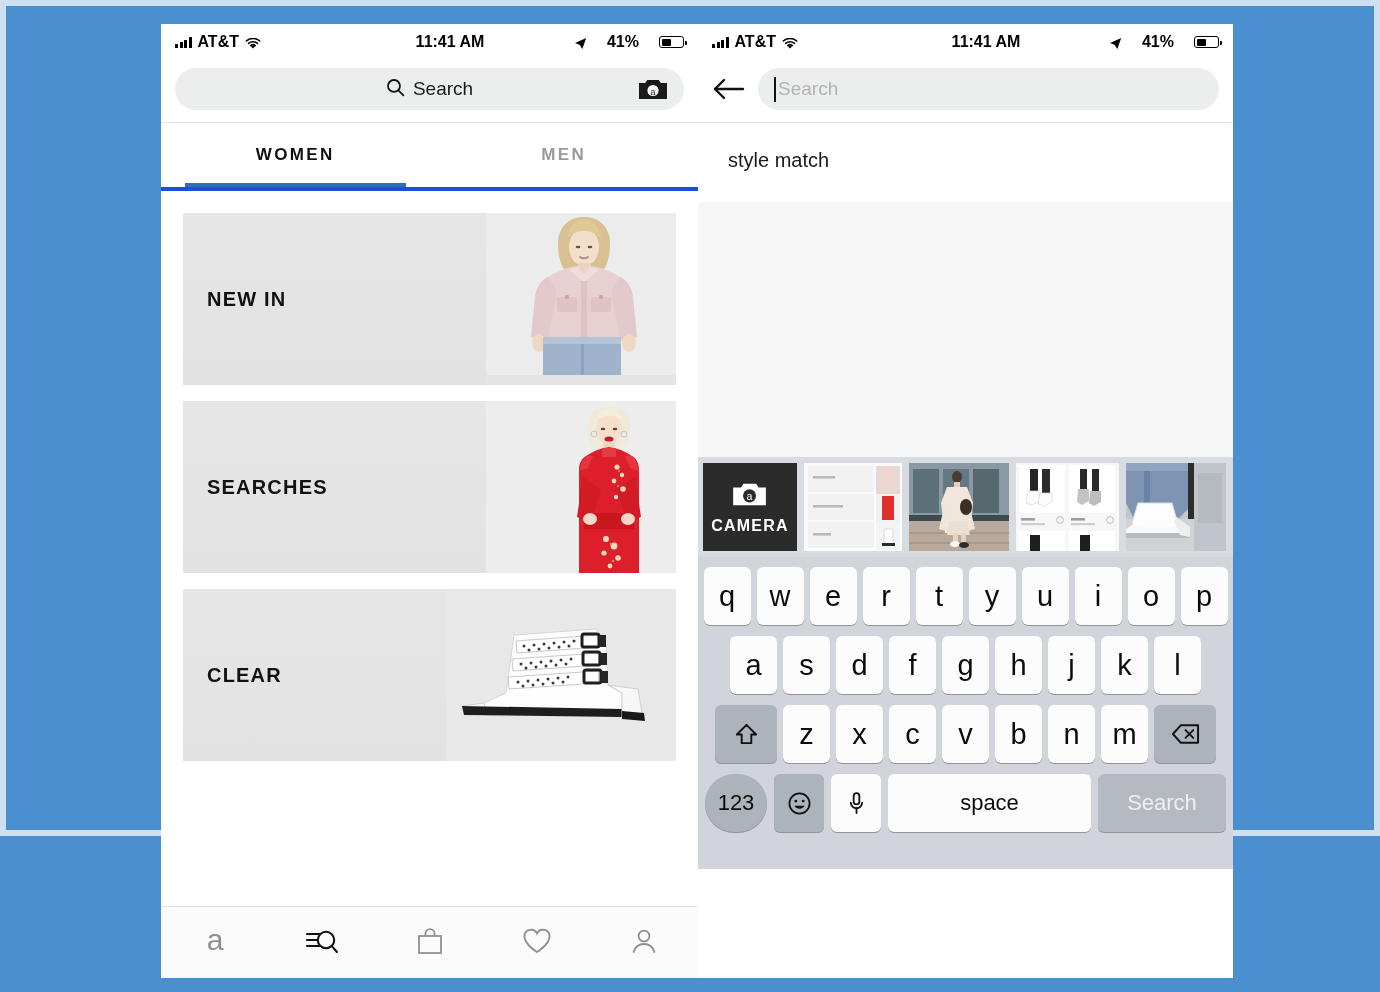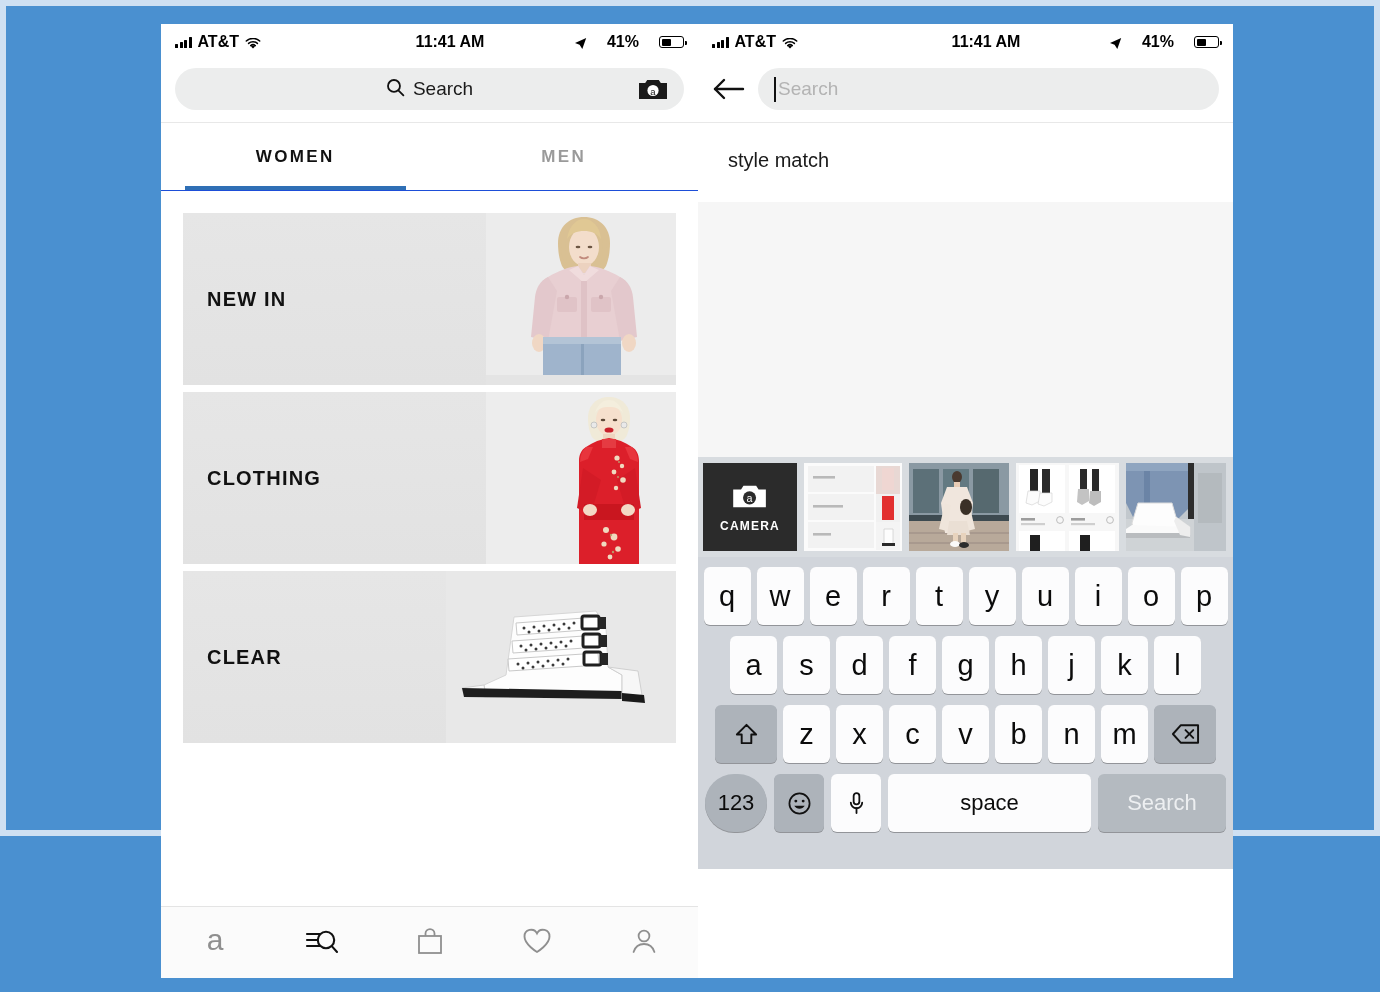--- a/index.html
+++ b/index.html
@@ -76,37 +76,37 @@
     position: relative;
   }
   .lsearch .sq { display:flex; align-items:center; gap:8px; }
   .lsearch .stxt { font-size: 19px; color:#1a1a1a; }
   .cam-btn {
     position:absolute; right: 16px; top:50%; transform: translateY(-50%);
     width: 30px; height: 24px; cursor:pointer;
   }
 
   
-  .tabs { display:flex; background:#fff; border-bottom:1px solid #1d4ed8; height:68px; }
+  .tabs { display:flex; background:#fff; border-bottom:4px solid #1d4ed8; height:68px; }
   .tab {
     flex:1; display:flex; align-items:center; justify-content:center;
     font-size:17px; font-weight:bold; letter-spacing:2.4px; color:#9a9a9a;
     position:relative; cursor:pointer;
   }
   .tab.active { color:#111; }
   .tab.active::after {
     content:''; position:absolute; left:24px; right:24px; bottom:0;
     height:4px; background:#2f6fb5;
   }
 
   
   .cat-scroll { background:#fff; padding: 22px 22px 0 22px; }
   .cat-card {
     height: 172px; background: linear-gradient(180deg,#e6e6e6 0%, #e2e2e2 100%);
-    margin-bottom: 7px; position: relative; overflow: hidden; cursor:pointer;
+    margin-bottom: 16px; position: relative; overflow: hidden; cursor:pointer;
   }
   .cat-card .cat-label {
     position:absolute; left:24px; top:50%; transform:translateY(-50%);
     font-size:20px; font-weight:bold; letter-spacing:1.2px; color:#111;
   }
   .cat-art { position:absolute; right:0; top:0; bottom:0; width: 190px; overflow:hidden; }
 
   
   .art-newin { background:#ededed; }
   
@@ -167,21 +167,21 @@
     height: 100px; background:#d8dce0;
     display:flex; align-items:center; gap:7px;
     padding: 5px 5px; overflow:hidden;
   }
   .camera-tile {
     flex:0 0 auto; width:94px; height:88px; background:#2b2b2b;
     display:flex; flex-direction:column; align-items:center; justify-content:center;
     gap:5px; cursor:pointer;
   }
   .camera-tile .clabel {
-    color:#fff; font-size:12px; font-weight:bold; letter-spacing:1.2px;
+    color:#fff; font-size:16px; font-weight:bold; letter-spacing:1.2px;
   }
   .thumb { flex:0 0 auto; height:88px; overflow:hidden; position:relative; cursor:pointer; }
   .t1 { width:98px; background:#fafafa; }
   .t2 { width:100px; background:#9aa3a8; }
   .t3 { width:103px; background:#fafafa; }
   .t4 { width:100px; background:#bfc6cc; }
 
   
   .keyboard {
     background:#d1d5db; padding: 10px 3px 6px 3px;
@@ -318,21 +318,21 @@
             <path d="M57 124h78v48H57z" fill="#9fb4cc"></path>
             <path d="M95 124h3v48h-3z" fill="#8ba3bd"></path>
             <path d="M57 124h78v7H57z" fill="#b3c4d6"></path>
 
             <rect y="162" width="190" height="10" fill="#e4e4e4"></rect>
           </svg>
         </div>
       </div>
 
       <div class="cat-card">
-        <span class="cat-label">CLOTHING</span>
+        <span class="cat-label">SEARCHES</span>
         <div class="cat-art art-cloth">
           <svg viewBox="0 0 190 172" width="190" height="172" preserveAspectRatio="xMidYMid slice">
             <rect width="190" height="172" fill="#ededed"></rect>
 
             <path d="M102 26c0-13 9-21 21-21s21 8 21 21c0 9-2 15-4 19-4 5-10 6-17 6s-13-1-17-6c-2-4-4-10-4-19z" fill="#f0ead8"></path>
 
             <ellipse cx="123" cy="28" rx="13" ry="16" fill="#f6e0cd"></ellipse>
             <path d="M109 21c3-9 8-13 14-13s11 4 14 13c-4-5-8-6-14-6s-10 1-14 6z" fill="#f4eedd"></path>
 
             <ellipse cx="117" cy="28" rx="2.3" ry="1.2" fill="#5b4636"></ellipse>

